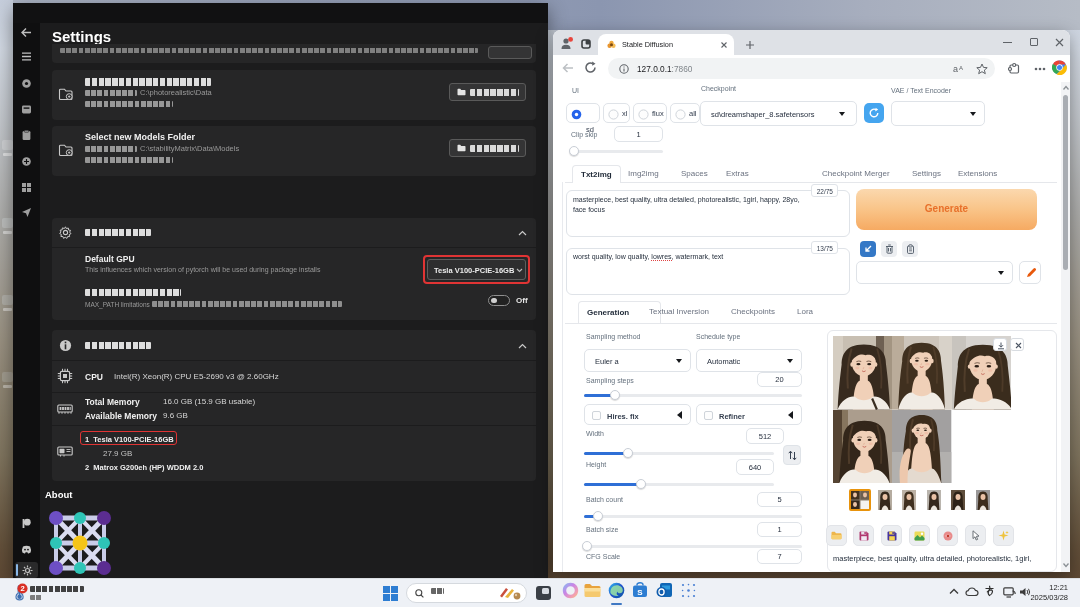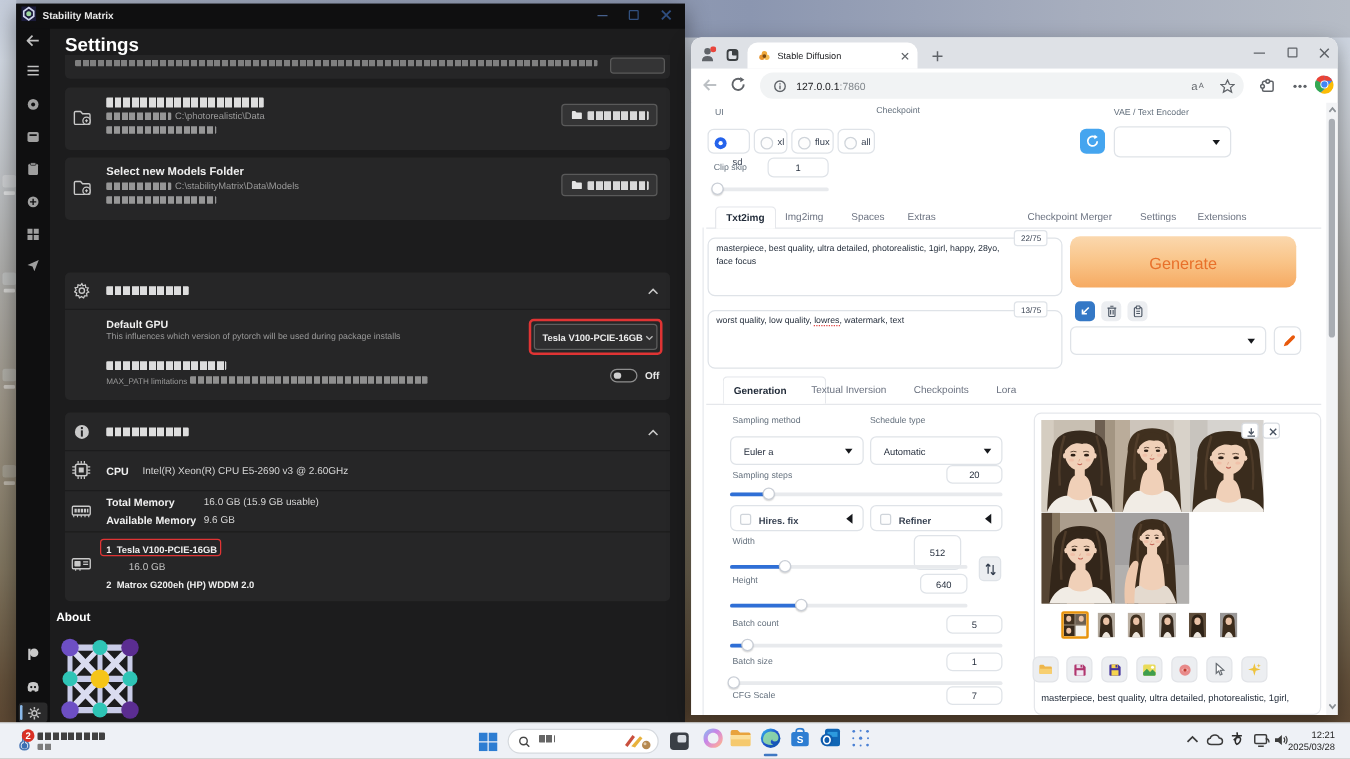--- a/index.html
+++ b/index.html
@@ -51,35 +51,20 @@
 <div class="abs" style="left:3px;top:153px;width:9px;height:3px;background:rgba(255,255,255,.55);border-radius:1px;"></div>
 <div class="abs" style="left:2px;top:218px;width:11px;height:10px;background:rgba(230,235,240,.3);border-radius:2px;"></div>
 <div class="abs" style="left:3px;top:231px;width:9px;height:3px;background:rgba(255,255,255,.5);border-radius:1px;"></div>
 <div class="abs" style="left:2px;top:295px;width:11px;height:10px;background:rgba(220,225,230,.28);border-radius:2px;"></div>
 <div class="abs" style="left:3px;top:308px;width:9px;height:3px;background:rgba(255,255,255,.45);border-radius:1px;"></div>
 <div class="abs" style="left:2px;top:372px;width:11px;height:10px;background:rgba(210,215,215,.25);border-radius:2px;"></div>
 <div class="abs" style="left:3px;top:385px;width:9px;height:3px;background:rgba(255,255,255,.4);border-radius:1px;"></div>
 <div class="abs" style="left:13px;top:0;width:1067px;height:30px;background:linear-gradient(90deg,#aeb6c6 0%,#99a3ba 25%,#8b96b0 55%,#a7aebe 80%,#b6bcc6 100%);"></div>
 
 <div id="wl" class="abs">
-  <div class="titlebar">
-    <svg class="icon" style="left:4px;top:2px" width="12" height="12" viewBox="0 0 12 12">
-      <rect x="0" y="0" width="12" height="12" fill="#1b1b3a"></rect>
-      <circle cx="6" cy="6" r="2" fill="#9fd89f"></circle>
-      <g stroke="#cfd4ee" stroke-width="1.3" fill="none">
-        <path d="M6 1 L10 4 L10 8 L6 11 L2 8 L2 4 Z"></path>
-      </g>
-    </svg>
-    <span style="position:absolute;left:21px;top:5px;font-size:8px;font-weight:bold;color:#e6e6e6;">Stability Matrix</span>
-    <div class="abs" style="left:465px;top:9px;width:8px;height:1.4px;background:#46608c;"></div>
-    <div class="abs" style="left:490px;top:5px;width:8px;height:8px;border:1.2px solid #32517f;border-radius:1px;"></div>
-    <svg class="icon" style="left:515px;top:4px" width="10" height="10" viewBox="0 0 10 10">
-          <path d="M1.5 1.5 L8.5 8.5 M8.5 1.5 L1.5 8.5" stroke="#2e4d7f" stroke-width="1.5"></path>
-        </svg>
-  </div>
   <div class="sidebar">
     <svg class="icon" style="left:8px;top:4px" width="11" height="11" viewBox="0 0 11 11">
           <path d="M10 5.5 H1.5 M5 1.5 L1 5.5 L5 9.5" stroke="#c0c0c0" stroke-width="1.4" fill="none"></path>
         </svg>
     <svg class="icon" style="left:8px;top:28px" width="11" height="11" viewBox="0 0 11 11">
           <path d="M1 2.2 H10 M1 5.5 H10 M1 8.8 H10" stroke="#c0c0c0" stroke-width="1.3"></path>
         </svg>
     <svg class="icon" style="left:8px;top:55px" width="11" height="11" viewBox="0 0 11 11">
           <circle cx="5.5" cy="5.5" r="4.3" fill="#9f9f9f"></circle>
           <circle cx="5.5" cy="5.5" r="1.6" fill="#0f0f10"></circle>
@@ -233,21 +218,21 @@
       <span style="position:absolute;left:111px;top:81px;font-size:8px;color:#d6d6d6;">9.6 GB</span>
       <div class="divider" style="top:95px;"></div>
       <svg class="icon" style="left:5px;top:116px" width="16" height="11" viewBox="0 0 16 11">
             <rect x="0.8" y="1" width="14.4" height="8" rx="1" fill="none" stroke="#c9c9c9" stroke-width="1.1"></rect>
             <rect x="2.5" y="2.8" width="5" height="4.4" rx="0.6" fill="#c9c9c9"></rect>
             <path d="M9.5 3.5 H13.5 M9.5 5.5 H13.5" stroke="#c9c9c9" stroke-width="0.9"></path>
             <path d="M3.5 9 V10.6 M7 9 V10.6" stroke="#c9c9c9" stroke-width="0.9"></path>
           </svg>
       <div class="abs" style="left:28px;top:101px;width:97px;height:14px;border:1.6px solid #e03434;border-radius:3px;"></div>
       <span class="ctitle" style="position:absolute;left:33px;top:104.5px;font-size:7.5px;">1&nbsp; Tesla V100-PCIE-16GB</span>
-      <span style="position:absolute;left:51px;top:119px;font-size:8px;color:#c2c2c2;">16.0 GB</span>
+      <span style="position:absolute;left:51px;top:119px;font-size:8px;color:#c2c2c2;">27.9 GB</span>
       <span class="ctitle" style="position:absolute;left:33px;top:133px;font-size:7.5px;">2&nbsp; Matrox G200eh (HP) WDDM 2.0</span>
     </div>
 
     <div class="abs" style="left:5px;top:466px;font-size:9.5px;font-weight:bold;color:#fff;">About</div>
     <svg class="icon" style="left:8px;top:487px" width="64" height="66" viewBox="0 0 64 66">
       <g stroke="#c9cce8" stroke-width="5" stroke-linecap="round">
         <path d="M8 8 H56 M8 33 H56 M8 58 H56"></path>
         <path d="M8 8 V58 M32 8 V33 M32 33 V58 M56 8 V58" stroke-width="4"></path>
         <path d="M8 8 L32 33 M32 33 L56 8 M8 58 L32 33 M32 33 L56 58" stroke="#dadcf0"></path>
         <path d="M32 8 L8 33 M32 8 L56 33 M8 33 L32 58 M56 33 L32 58" stroke="#dadcf0" stroke-width="4"></path>
@@ -360,20 +345,24 @@
           </svg>
           <span style="position:absolute;left:18px;top:5px;font-size:7.5px;color:#374151;">flux</span>
         </div>
     <div class="gbox" style="left:117px;top:21px;width:30px;height:20px;">
           <svg class="icon" style="left:4px;top:4.5px" width="11" height="11" viewBox="0 0 11 11">
             <circle cx="5.5" cy="5.5" r="4.6" fill="#fdfdfd" stroke="#cfd4da" stroke-width="1"></circle>
           </svg>
           <span style="position:absolute;left:18px;top:5px;font-size:7.5px;color:#374151;">all</span>
         </div>
     <span class="glabel abs" style="left:148px;top:3px;">Checkpoint</span>
+    <div class="gbox" style="left:147px;top:19px;width:157px;height:25px;">
+          <span style="position:absolute;left:10px;top:8px;font-size:7.5px;color:#27303f;">sd\dreamshaper_8.safetensors</span>
+          <span class="tria-d abs" style="left:138px;top:10px;"></span>
+        </div>
     <div class="abs" style="left:311px;top:21px;width:20px;height:20px;background:#45a5ef;border-radius:5px;">
           <svg class="icon" style="left:4px;top:4px" width="12" height="12" viewBox="0 0 12 12">
             <path d="M9.8 6 A3.8 3.8 0 1 1 8.1 2.8" fill="none" stroke="#fff" stroke-width="1.4"></path>
             <path d="M7.6 0.8 L10.2 2.6 L7.4 4.4 Z" fill="#fff"></path>
           </svg>
         </div>
     <span class="glabel abs" style="left:338px;top:5px;">VAE / Text Encoder</span>
     <div class="gbox" style="left:338px;top:19px;width:94px;height:25px;">
           <span class="tria-d abs" style="left:78px;top:10px;"></span>
         </div>
@@ -395,21 +384,21 @@
     <span class="tab-inactive" style="left:359px;top:87px;">Settings</span>
     <span class="tab-inactive" style="left:405px;top:87px;">Extensions</span>
 
     <div class="gbox" style="left:13px;top:108px;width:284px;height:47px;border-radius:6px;">
       <div style="position:absolute;left:6px;top:4px;width:245px;font-size:7px;color:#1f2937;line-height:10px;">masterpiece, best quality, ultra detailed, photorealistic, 1girl, happy, 28yo,<br>face focus</div>
     </div>
     <div class="gbox" style="left:258px;top:102px;width:27px;height:13px;border-radius:3px;">
           <span style="position:absolute;right:4px;top:3px;font-size:6.5px;color:#374151;">22/75</span>
         </div>
         <div class="abs" style="left:303px;top:107px;width:181px;height:41px;border-radius:8px;background:linear-gradient(180deg,#fbd8ae 0%,#f9c488 50%,#f6aa62 100%);">
-      <span style="position:absolute;left:0;right:0;top:14px;text-align:center;font-size:13px;font-weight:normal;color:#e8702a;">Generate</span>
+      <span style="position:absolute;left:0;right:0;top:14px;text-align:center;font-size:10px;font-weight:bold;color:#e8702a;">Generate</span>
     </div>
     <div class="gbox" style="left:13px;top:166px;width:284px;height:47px;border-radius:6px;">
       <div style="position:absolute;left:6px;top:4px;width:270px;font-size:7px;color:#1f2937;">worst quality, low quality, <span style="border-bottom:1px dotted #e04444;">lowres</span>, watermark, text</div>
     </div>
     <div class="gbox" style="left:258px;top:159px;width:27px;height:13px;border-radius:3px;">
           <span style="position:absolute;right:4px;top:3px;font-size:6.5px;color:#374151;">13/75</span>
         </div>
         <div class="abs" style="left:307px;top:159px;width:16px;height:16px;background:#3478c6;border-radius:4px;">
           <svg class="icon" style="left:3px;top:3px" width="10" height="10" viewBox="0 0 10 10">
             <path d="M8 2 L3 7 M3 3.5 V7 H6.5" stroke="#fff" stroke-width="1.3" fill="none"></path>
@@ -466,21 +455,21 @@
           <span class="abs" style="left:7px;top:5.5px;width:9px;height:9px;border:1px solid #cfd4da;border-radius:2px;background:#fdfdfd;"></span>
           <span style="position:absolute;left:22px;top:6.5px;font-size:7.5px;font-weight:bold;color:#374151;">Hires. fix</span>
           <span class="tria-l abs" style="left:92px;top:6px;"></span>
         </div>
     <div class="gbox" style="left:143px;top:322px;width:106px;height:21px;">
           <span class="abs" style="left:7px;top:5.5px;width:9px;height:9px;border:1px solid #cfd4da;border-radius:2px;background:#fdfdfd;"></span>
           <span style="position:absolute;left:22px;top:6.5px;font-size:7.5px;font-weight:bold;color:#374151;">Refiner</span>
           <span class="tria-l abs" style="left:91px;top:6px;"></span>
         </div>
     <span class="glabel abs" style="left:33px;top:348px;">Width</span>
-    <div class="ginput" style="left:178px;top:346px;width:38px;height:28px;">512</div>
+    <div class="ginput" style="left:193px;top:346px;width:38px;height:16px;">512</div>
     <div class="slider" style="left:31px;top:370px;width:190px;">
           <div class="sfill" style="width:41px;"></div>
           <div class="sthumb" style="left:39px;"></div>
         </div>
     <div class="abs" style="left:230px;top:363px;width:18px;height:20px;background:#eceef1;border:1px solid #dfe3e8;border-radius:4px;">
           <svg class="icon" style="left:4px;top:4px" width="9" height="11" viewBox="0 0 9 11">
             <path d="M2.5 1.5 V9 M2.5 1.2 L0.8 3.2 M2.5 1.2 L4.2 3.2 M6.5 9.5 V2 M6.5 9.8 L4.8 7.8 M6.5 9.8 L8.2 7.8" stroke="#374151" stroke-width="1" fill="none"></path>
           </svg>
         </div>
     <span class="glabel abs" style="left:33px;top:379px;">Height</span>

